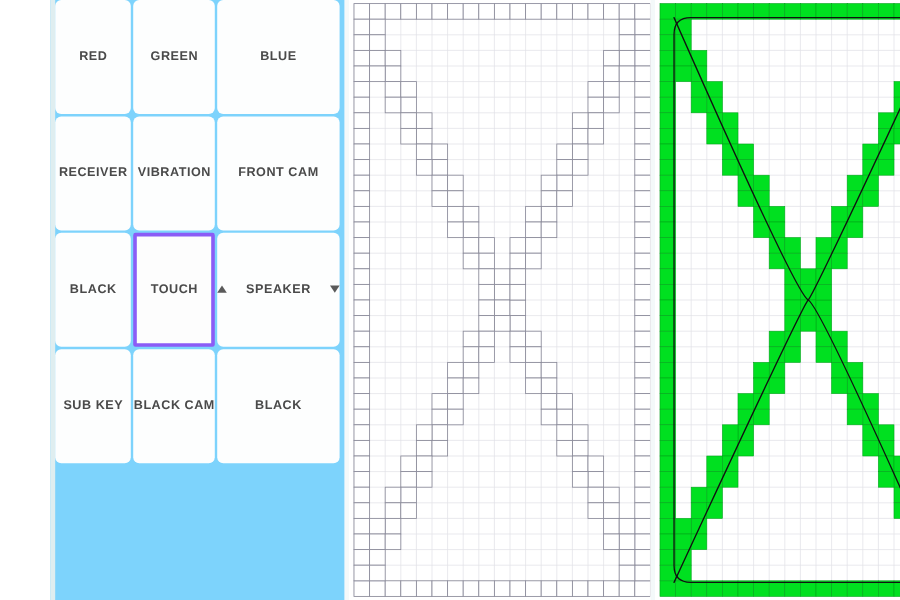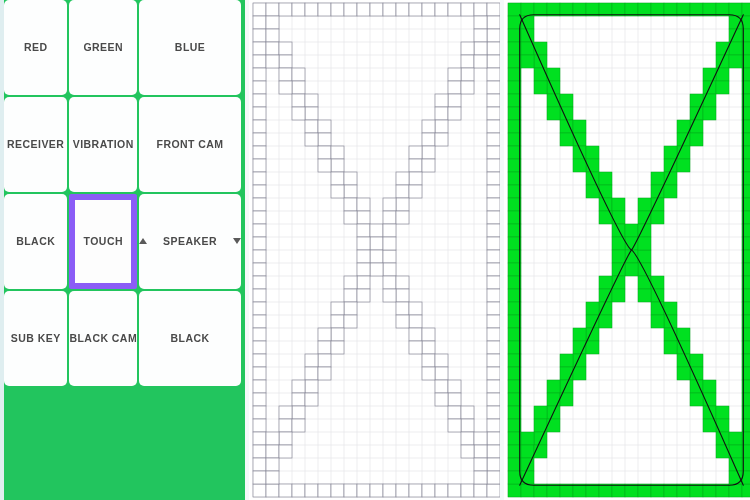--- a/index.html
+++ b/index.html
@@ -18,23 +18,24 @@
     height: 500px;
     display: flex;
     background: #ffffff;
   }
 
   
   .left-panel {
     position: relative;
     width: 245px;
     height: 500px;
-    background: #22c55e;
+    background: #7dd3fc;
     flex: 0 0 245px;
     box-sizing: border-box;
+    margin-left: 42px;
   }
   .left-inner {
     position: absolute;
     left: 4px;
     top: 0px;
     width: 237px;
     height: 483px;
     display: grid;
     grid-template-columns: repeat(3, 1fr);
     grid-template-rows: repeat(5, 1fr);
@@ -56,21 +57,21 @@
   .tile-label {
     font-size: 10.5px;
     letter-spacing: 0.45px;
     color: #4a4a4a;
     font-weight: 600;
     text-align: center;
     line-height: 1.1;
     white-space: nowrap;
   }
   .tile.selected {
-    border: 6px solid #8b5cf6;
+    border: 3px solid #8b5cf6;
     border-radius: 2px;
     background: #fdfdfd;
   }
   .spk-row {
     display: flex;
     align-items: center;
     justify-content: center;
     gap: 16px;
   }
   .tri {

